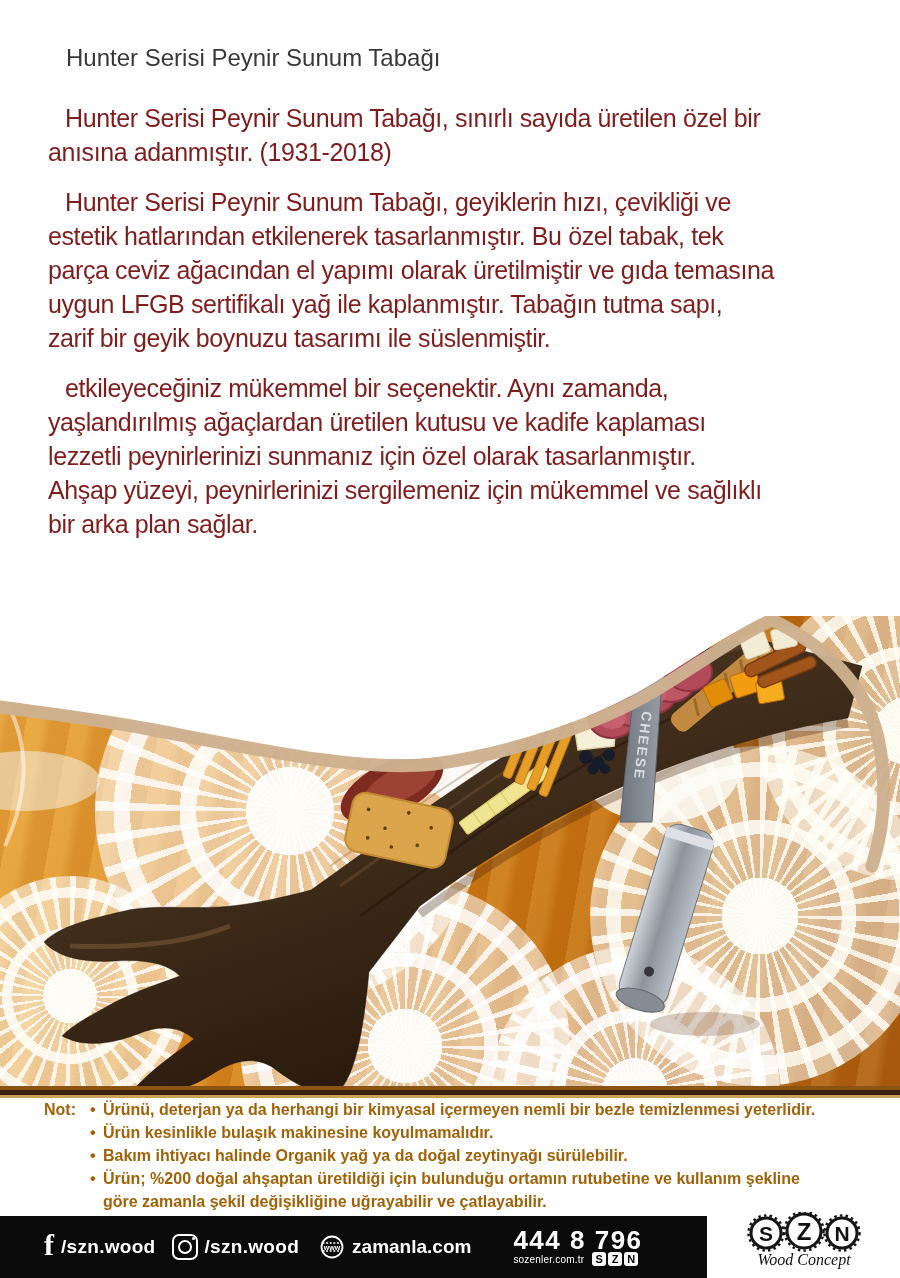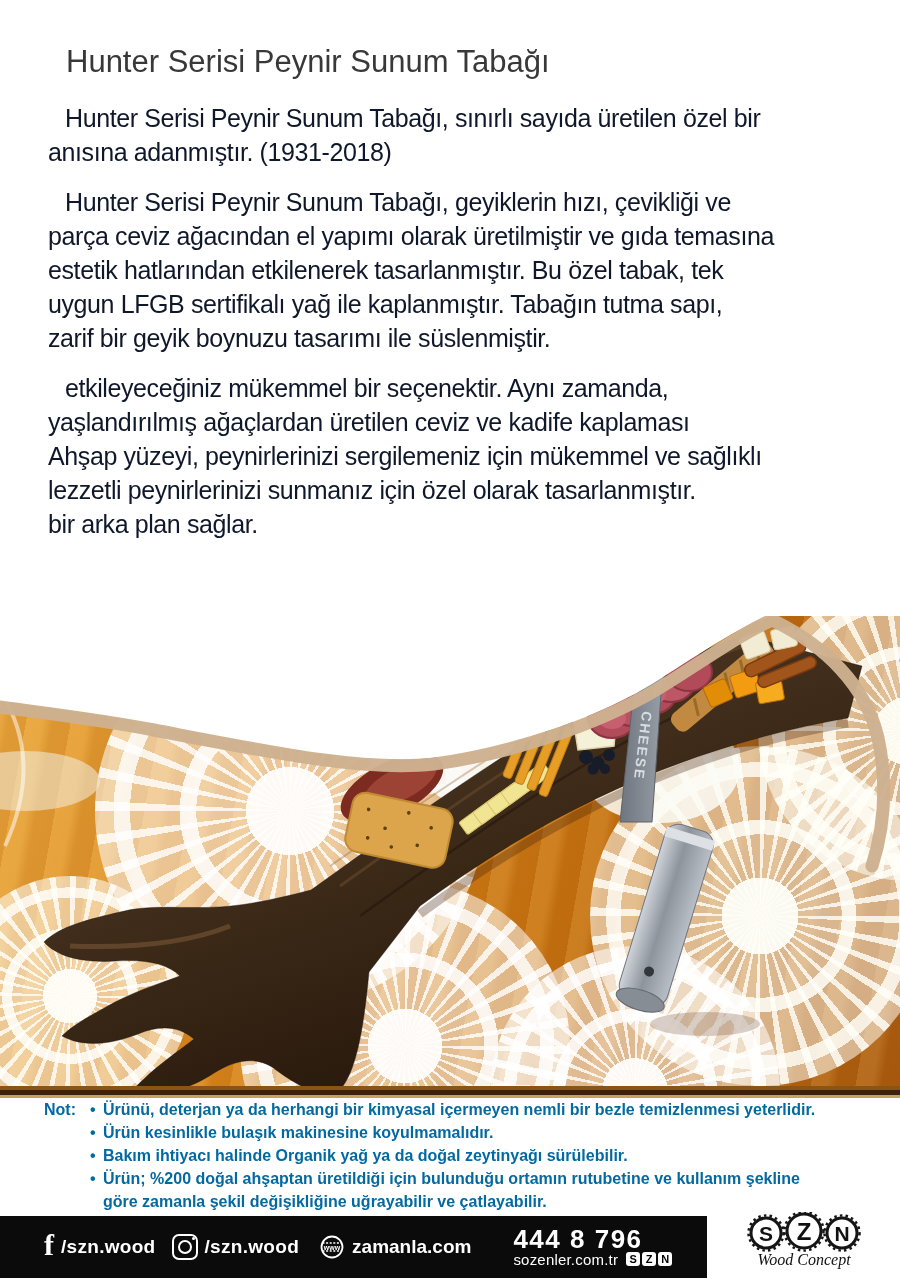--- a/index.html
+++ b/index.html
@@ -1,21 +1,21 @@
 <!DOCTYPE html>
 <html><head>
 <meta charset="utf-8">
 <style>
   html,body{margin:0;padding:0;background:#ffffff;}
   .page{position:relative;width:900px;height:1278px;background:#fff;overflow:hidden;
         font-family:"Liberation Sans",sans-serif;color:#414141;}
 
   
-  .title{position:absolute;left:66px;top:44px;font-size:31px;font-weight:400;color:#383838;}
-  .copy{position:absolute;left:48px;top:101px;font-size:25px;line-height:34px;letter-spacing:-0.4px;color:#0f172a;z-index:5;}
+  .title{position:absolute;left:66px;top:44px;font-size:24px;font-weight:400;color:#383838;}
+  .copy{position:absolute;left:48px;top:101px;font-size:25px;line-height:34px;letter-spacing:-0.4px;color:#7f1d1d;z-index:5;}
   .para{margin:0 0 16px 0;}
   .line{white-space:pre;}
   .para .line:first-child{padding-left:17px;}
 
   
   .photo{position:absolute;left:0;top:616px;width:900px;height:482px;overflow:hidden;z-index:1;}
   .photo-bg{position:absolute;inset:0;background:linear-gradient(108deg,#eaa83e 0%,#d8861d 32%,#c5710f 62%,#a85a0e 100%);}
   .streaks{position:absolute;inset:0;background:repeating-linear-gradient(100deg,rgba(255,215,140,.14) 0 16px,rgba(140,70,10,.10) 26px 44px);}
   .doily{position:absolute;border-radius:50%;
     background:
@@ -27,69 +27,69 @@
   .d1{left:95px;top:0;width:390px;height:390px;}
   .d2{left:-50px;top:260px;width:240px;height:240px;filter:sepia(.55) brightness(1.02);}
   .d3{left:240px;top:265px;width:330px;height:330px;}
   .d4{left:590px;top:130px;width:340px;height:340px;filter:sepia(.35);}
   .d5{left:490px;top:330px;width:290px;height:290px;}
   .d6{left:758px;top:-35px;width:300px;height:300px;filter:sepia(.45);}
   .photo svg.scene{position:absolute;left:0;top:0;}
 
   
   .notes{position:absolute;left:44px;top:1098px;width:840px;display:flex;z-index:5;
-         font-size:16px;line-height:23px;font-weight:bold;color:#0369a1;}
+         font-size:16px;line-height:23px;font-weight:bold;color:#a16207;}
   .notes-label{width:46px;flex:0 0 auto;}
   .note-item{display:flex;}
   .note-bullet{width:13px;flex:0 0 auto;}
   .note-cont{padding-left:13px;}
 
   
   .footer-bar{position:absolute;left:0;top:1216px;width:707px;height:62px;background:#0b0b0b;
       display:flex;align-items:center;color:#fff;padding-left:44px;box-sizing:border-box;z-index:6;}
   .fb-f{font-family:"Liberation Serif",serif;font-weight:bold;font-size:30px;line-height:1;margin-top:-5px;}
   .handle{font-size:19px;font-weight:bold;letter-spacing:.3px;margin-left:7px;}
   .ig{width:22px;height:22px;border:2.5px solid #fff;border-radius:7px;position:relative;margin-left:16px;flex:0 0 auto;}
   .ig::before{content:"";position:absolute;inset:4px;border:2.5px solid #fff;border-radius:50%;}
   .ig::after{content:"";position:absolute;top:1px;right:1px;width:3px;height:3px;background:#fff;border-radius:50%;}
   .globe{margin-left:20px;flex:0 0 auto;display:flex;}
   .site{font-size:19px;font-weight:bold;margin-left:7px;}
   .phone{margin-left:42px;}
   .phone-num{font-size:26px;font-weight:bold;letter-spacing:1.5px;line-height:24px;white-space:pre;}
   .phone-row{display:flex;align-items:center;}
-  .phone-site{font-size:15px;letter-spacing:.2px;}
+  .phone-site{font-size:10px;letter-spacing:.2px;}
   .tag{display:flex;gap:2px;margin-left:8px;}
   .tag span{width:14px;height:14px;background:#fff;color:#000;font-size:11px;font-weight:bold;
       border-radius:3px;display:flex;align-items:center;justify-content:center;}
   .logo{position:absolute;left:742px;top:1212px;z-index:6;}
 </style>
 </head>
 <body>
 
 <div class="page">
 
   <div class="title">Hunter Serisi Peynir Sunum Tabağı</div>
 
   <div class="copy">
     <div class="para">
       <div class="line">Hunter Serisi Peynir Sunum Tabağı, sınırlı sayıda üretilen özel bir</div>
       <div class="line">anısına adanmıştır. (1931-2018)</div>
     </div>
     <div class="para">
       <div class="line">Hunter Serisi Peynir Sunum Tabağı, geyiklerin hızı, çevikliği ve</div>
+      <div class="line">estetik hatlarından etkilenerek tasarlanmıştır. Bu özel tabak, tek</div>
       <div class="line">parça ceviz ağacından el yapımı olarak üretilmiştir ve gıda temasına</div>
-      <div class="line">estetik hatlarından etkilenerek tasarlanmıştır. Bu özel tabak, tek</div>
       <div class="line">uygun LFGB sertifikalı yağ ile kaplanmıştır. Tabağın tutma sapı,</div>
       <div class="line">zarif bir geyik boynuzu tasarımı ile süslenmiştir.</div>
     </div>
     <div class="para">
       <div class="line">etkileyeceğiniz mükemmel bir seçenektir. Aynı zamanda,</div>
-      <div class="line">yaşlandırılmış ağaçlardan üretilen ceviz ve kadife kaplaması</div>
+      <div class="line">yaşlandırılmış ağaçlardan üretilen kutusu ve kadife kaplaması</div>
+      <div class="line">lezzetli peynirlerinizi sunmanız için özel olarak tasarlanmıştır.</div>
       <div class="line">Ahşap yüzeyi, peynirlerinizi sergilemeniz için mükemmel ve sağlıklı</div>
-      <div class="line">lezzetli peynirlerinizi sunmanız için özel olarak tasarlanmıştır.</div>
       <div class="line">bir arka plan sağlar.</div>
     </div>
   </div>
 
   <div class="photo">
     <div class="photo-bg"></div>
     <div class="streaks"></div>
     <div class="doily d1"></div>
     <div class="doily d2"></div>
     <div class="doily d3"></div>

